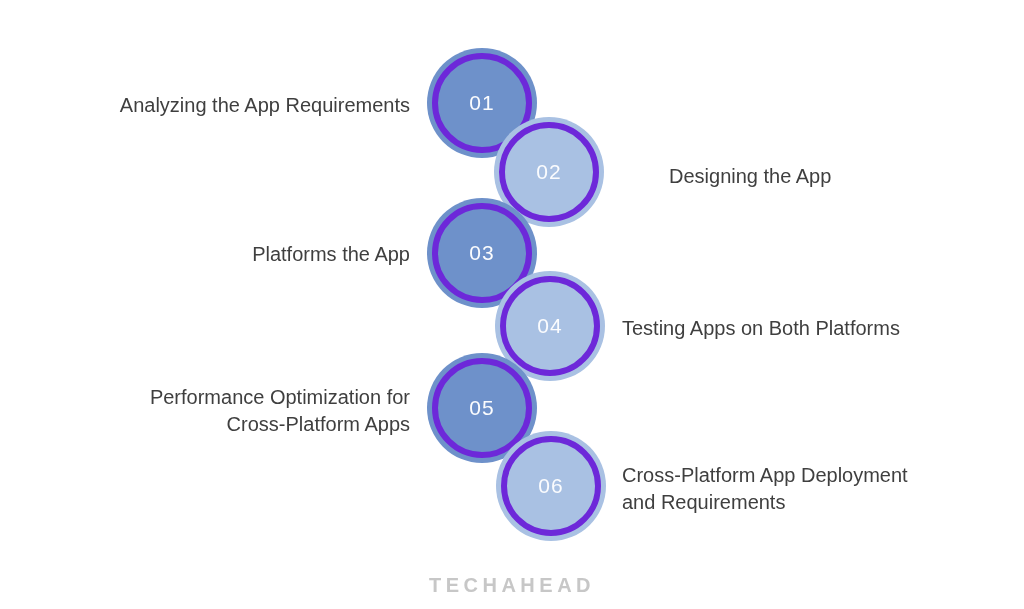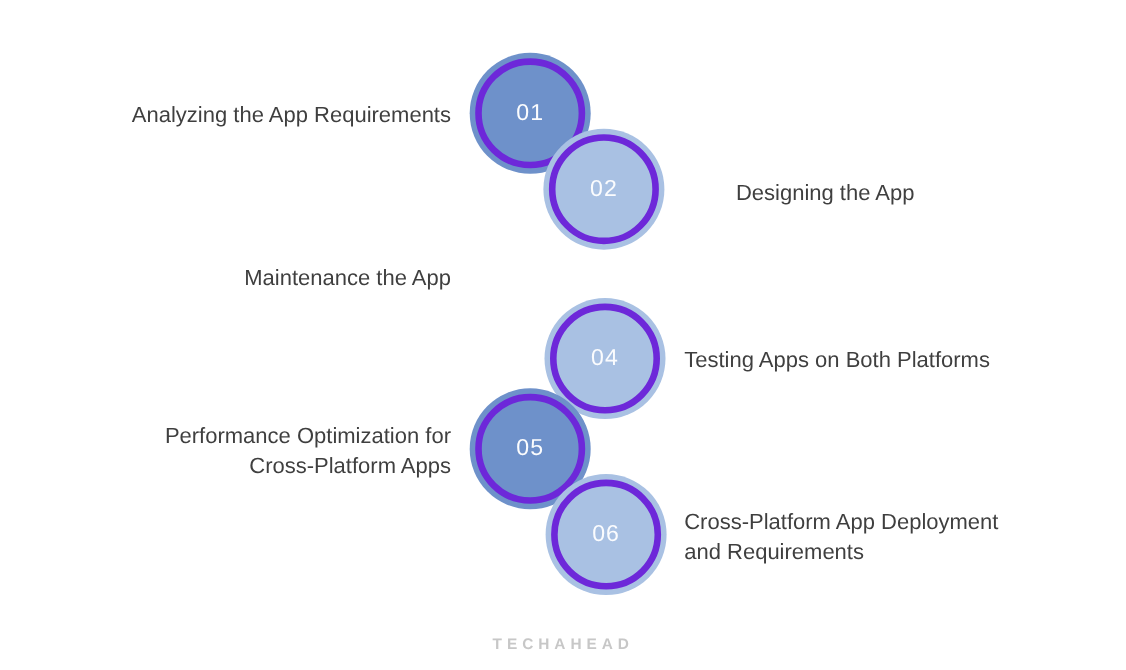--- a/index.html
+++ b/index.html
@@ -60,50 +60,53 @@
   .pos-l3 { top: 254px; }
   .pos-l4 { top: 328px; }
   .pos-l5 { top: 411px; width: 292px; text-align: right; }
   .pos-l6 { top: 489px; width: 316px; }
   .brand-logo {
     position: absolute;
     left: 512px; top: 585px;
     transform: translate(-50%, -50%);
     color: var(--logo_gray);
     font-weight: bold;
-    font-size: 14px;
+    font-size: 20px;
     letter-spacing: 4.5px;
     user-select: none;
   }
 </style>
 </head>
 <body>
 
 <div class="canvas">
 
   <div class="step-label label-left pos-l1">Analyzing the App Requirements</div>
 
   <div class="step-label label-right pos-l2">Designing the App</div>
 
-  <div class="step-label label-left pos-l3">Maintenance the App</div>
+  <div class="step-label label-left pos-l3">Platforms the App</div>
 
   <div class="step-label label-right pos-l4">Testing Apps on Both Platforms</div>
 
   <div class="step-label label-left label-wrap pos-l5">Performance Optimization for Cross-Platform Apps</div>
 
   <div class="step-label label-right label-wrap pos-l6">Cross-Platform App Deployment and Requirements</div>
 
   <div class="step-circle tone-dark pos-c1">
     <span class="step-number">01</span>
   </div>
 
   <div class="step-circle tone-light pos-c2">
     <span class="step-number">02</span>
   </div>
 
+  <div class="step-circle tone-dark pos-c3">
+    <span class="step-number">03</span>
+  </div>
 
   <div class="step-circle tone-light pos-c4">
     <span class="step-number">04</span>
   </div>
 
   <div class="step-circle tone-dark pos-c5">
     <span class="step-number">05</span>
   </div>
 
   <div class="step-circle tone-light pos-c6">

